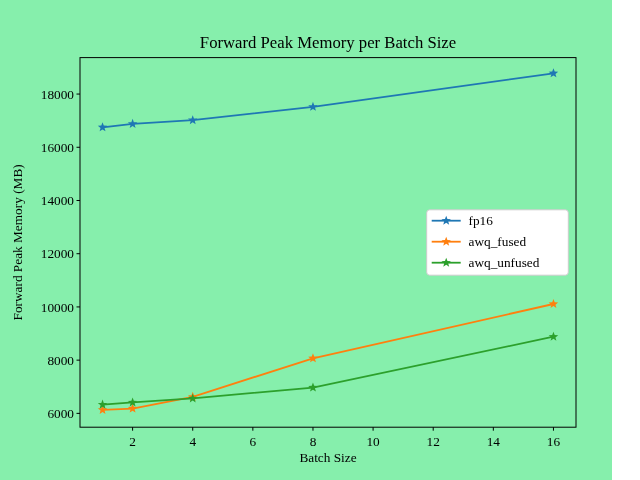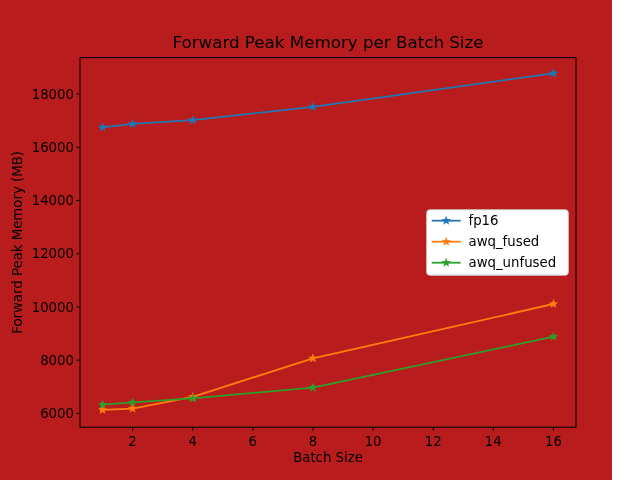--- a/index.html
+++ b/index.html
@@ -1,21 +1,21 @@
 <!DOCTYPE html>
 <html><head>
 <meta charset="utf-8">
 <style>
   html, body { margin: 0; padding: 0; }
   body {
     width: 640px; height: 480px;
     background: #ffffff;
     font-family: "DejaVu Sans", sans-serif;
   }
-  #figure { position: relative; width: 612px; height: 480px; background: #b91c1c; overflow: hidden; }
+  #figure { position: relative; width: 612px; height: 480px; background: #86efac; overflow: hidden; font-family: Liberation Serif, serif; }
   svg text { fill: #000000; }
   .title-text  { font-size: 16.7px; }
   .axis-label  { font-size: 13.3px; }
   .tick-label  { font-size: 13.3px; }
   .legend-text { font-size: 13.3px; }
 </style>
 </head>
 <body>
 
 <div id="figure">

